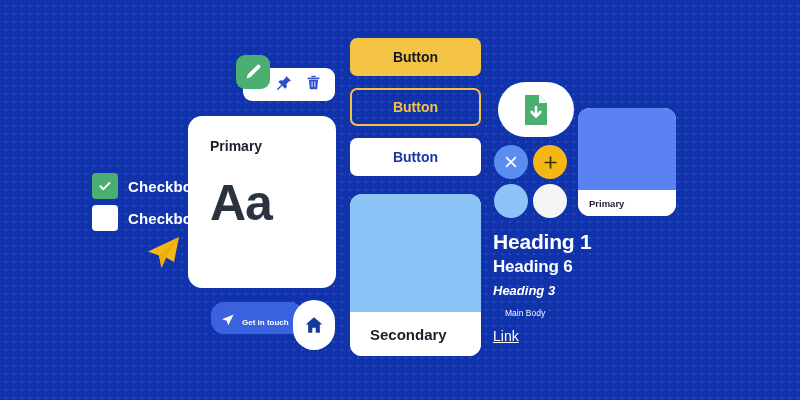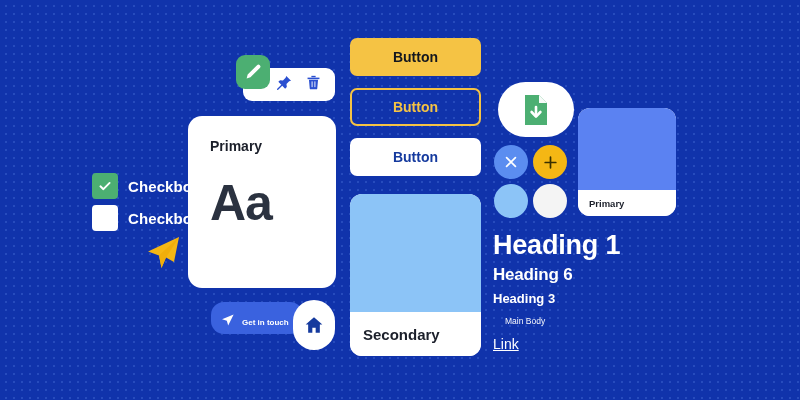--- a/index.html
+++ b/index.html
@@ -148,21 +148,21 @@
     font-weight: bold;
     display: flex;
     align-items: center;
   }
   .swatch-secondary {
     left: 350px; top: 194px;
     width: 131px; height: 162px;
   }
   .swatch-secondary .swatch-label {
     height: 44px;
-    padding-left: 13px;
+    padding-left: 20px;
     font-size: 15px;
   }
   .swatch-primary {
     left: 578px; top: 108px;
     width: 98px; height: 108px;
   }
   .swatch-primary .swatch-label {
     height: 26px;
     padding-left: 11px;
     font-size: 9.5px;
@@ -195,23 +195,23 @@
   .circ-blue  { left: 494px; top: 184px; background: #8cc4f7; }
   .circ-white { left: 533px; top: 184px; background: #f4f4f4; }
 
   
   .type-scale {
     left: 493px;
     top: 228px;
     width: 200px;
     color: #ffffff;
   }
-  .h1 { font-size: 27px; font-weight: bold; line-height: 1.3; letter-spacing: -.2px; }
+  .h1 { font-size: 21px; font-weight: bold; line-height: 1.3; letter-spacing: -.2px; }
   .h2 { font-size: 17px; font-weight: bold; line-height: 1.35; letter-spacing: -.2px; margin-top: 1px; }
-  .h3 { font-size: 13px; font-weight: bold; line-height: 1.4; margin-top: 3px; }
+  .h3 { font-size: 13px; font-weight: bold; line-height: 1.4; margin-top: 3px; font-style: italic; }
   .body-text { font-size: 8.5px; line-height: 1.5; margin-top: 7px; opacity: .96; margin-left: 12px; }
   .link-text {
     font-size: 14px;
     line-height: 1.5;
     margin-top: 6px;
     text-decoration: underline;
     color: #ffffff;
     display: inline-block;
   }
 

